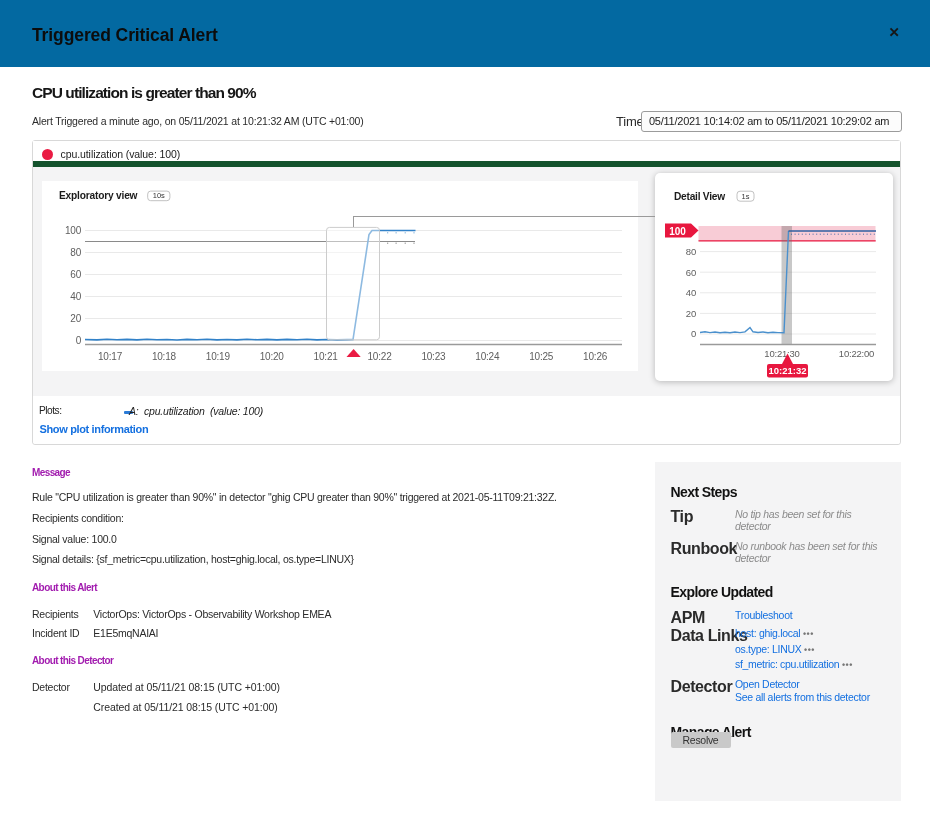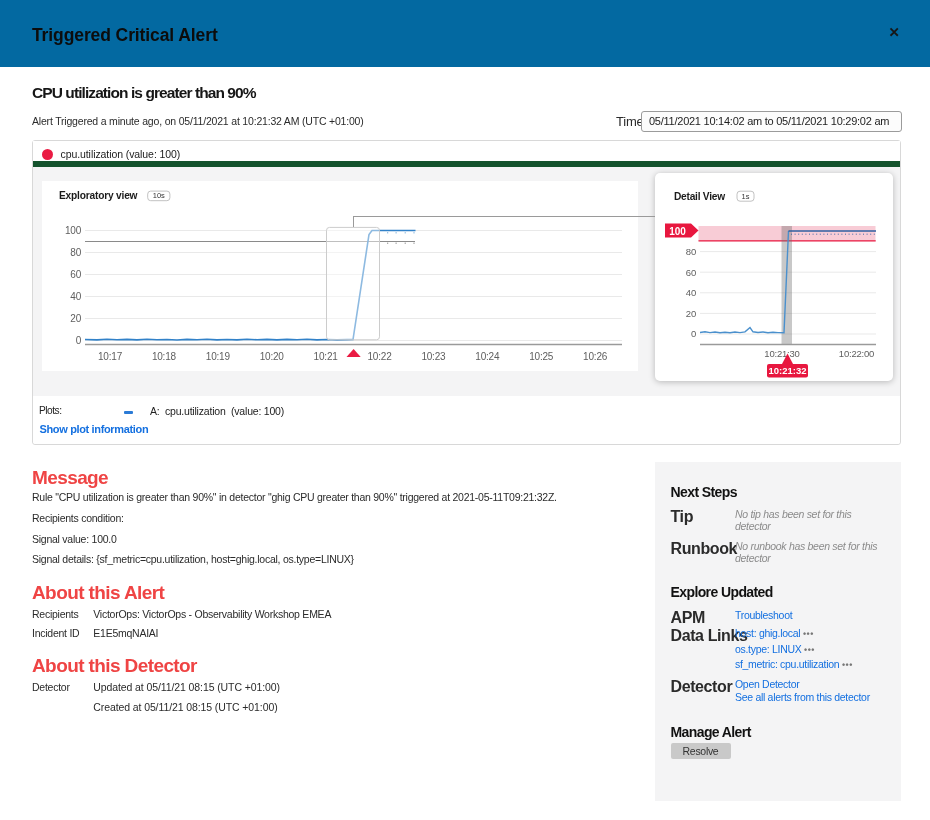--- a/index.html
+++ b/index.html
@@ -16,32 +16,32 @@
 .dot { position:absolute; left:9px; top:8px; width:11px; height:11px; border-radius:50%; background:#ea1b43; }
 .cardhead span { position:absolute; left:27.5px; top:7px; font-size:10.5px; letter-spacing:-0.08px; color:#1b1b1b; }
 .gray { position:absolute; left:0px; top:26px; width:867px; height:229px; background:#f4f4f5; }
 .expl { position:absolute; left:9px; top:40px; width:596px; height:190px; background:#fff; }
 .detail { position:absolute; left:622px; top:32px; width:238px; height:208px; background:#fff; border-radius:5px; box-shadow:0 1px 6px rgba(0,0,0,0.25); }
 .conn-h { position:absolute; left:353px; top:216px; width:302px; height:1px; background:#9a9a9a; }
 .conn-v { position:absolute; left:353px; top:216px; width:1px; height:11px; background:#9a9a9a; }
 .plotsrow { position:absolute; left:0px; top:255px; width:867px; height:48px; background:#fff; border-radius:0 0 3px 3px; }
 .plotsrow .lbl { position:absolute; left:6px; top:9px; font-size:10.2px; letter-spacing:-0.5px; color:#222; }
 .dash { position:absolute; left:90.7px; top:15px; width:9.6px; height:3px; background:#2b7bd6; border-radius:1px; }
-.plotsrow .val { position:absolute; left:117px; top:9px; font-size:10.5px; letter-spacing:-0.2px; color:#222; }
+.plotsrow .val { position:absolute; left:96px; top:9px; font-size:10.5px; letter-spacing:-0.2px; color:#222;font-style:italic; }
 .showplot { position:absolute; left:6.5px; top:27px; font-size:11px; font-weight:bold; letter-spacing:-0.35px; color:#1470e0; }
-.sect { position:absolute; font-size:19px; font-weight:bold; color:#ef4444; letter-spacing:-0.6px; }
+.sect { position:absolute; font-size:10px; font-weight:bold; color:#a21caf; letter-spacing:-0.6px; }
 .t11 { position:absolute; font-size:10.5px; letter-spacing:-0.25px; color:#2b2b2b; white-space:nowrap; }
 .sidebar { position:absolute; left:655px; top:462px; width:246px; height:339px; background:#f4f4f5; }
 .sb-h { position:absolute; left:15.5px; font-size:14px; font-weight:bold; color:#111; letter-spacing:-0.6px; }
 .sb-l { position:absolute; left:15.5px; font-size:16px; font-weight:bold; letter-spacing:-0.4px; color:#2b2b2b; }
 .sb-v { position:absolute; left:80px; font-size:10.5px; letter-spacing:-0.3px; color:#2b2b2b; }
 .ital { font-style:italic; color:#8b8b8b; letter-spacing:-0.3px; line-height:12.4px; }
 .lnk { color:#1470e0; }
 .dots { color:#777; letter-spacing:0.5px; font-weight:bold; font-size:9px; }
-.resolve { position:absolute; left:15.5px; top:281px; width:60px; height:16px; background:#c9c9c9; border-radius:2px; font-size:10.5px; letter-spacing:-0.3px; color:#333; text-align:center; line-height:16px; }
+.resolve { position:absolute; left:15.5px; top:270px; width:60px; height:16px; background:#c9c9c9; border-radius:2px; font-size:10.5px; letter-spacing:-0.3px; color:#333; text-align:center; line-height:16px; }
 text { font-family:"Liberation Sans", sans-serif; }
 </style>
 </head>
 <body>
 <div class="hdr">
   <h1>Triggered Critical Alert</h1>
   <div class="close">✕</div>
 </div>
 <div class="h2">CPU utilization is greater than 90%</div>
 <div class="sub">Alert Triggered a minute ago, on 05/11/2021 at 10:21:32 AM (UTC +01:00)</div>

